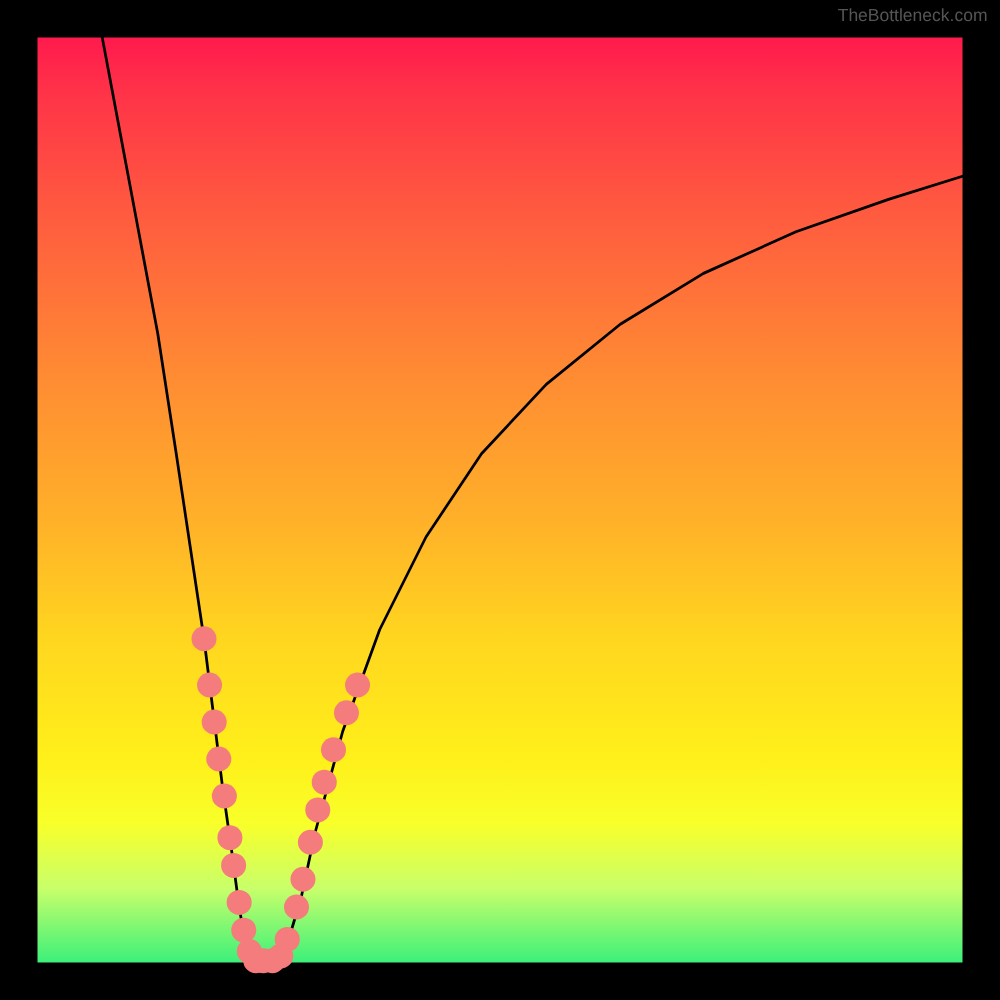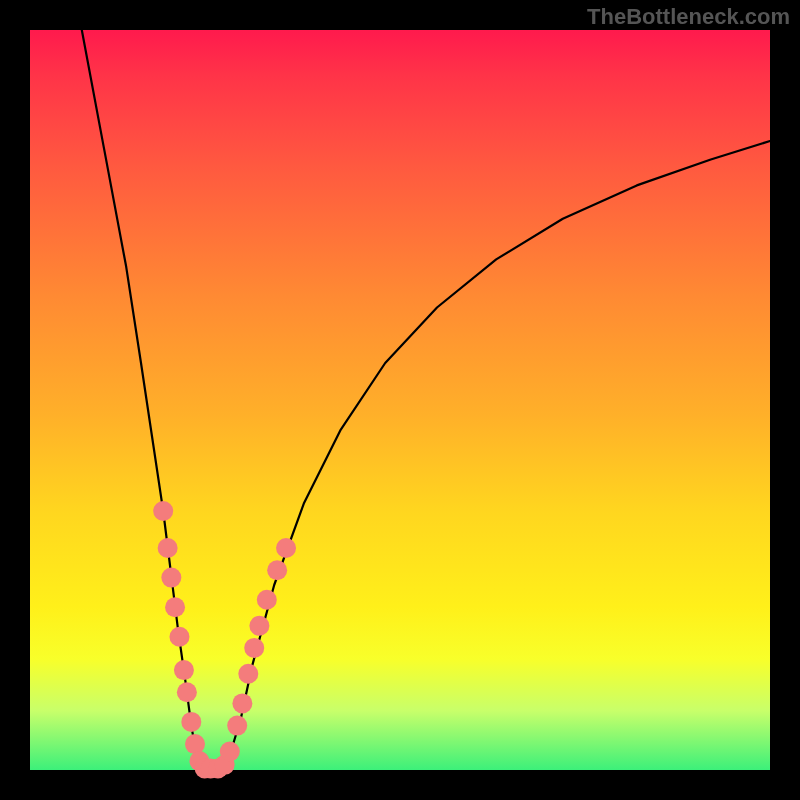--- a/index.html
+++ b/index.html
@@ -43,22 +43,22 @@
     top: 0;
     width: 100%;
     height: 100%;
     overflow: visible;
   }
   .watermark {
     position: absolute;
     top: 4px;
     right: 10px;
     color: #555;
-    font-size: 22px;
-    font-weight: 700;
+    font-size: 14px;
+    font-weight: 400;
     user-select: none;
   }
 </style>
 </head>
 <body>
 
 <div class="frame">
   <div class="plot-area">
     <svg class="overlay-svg" viewBox="0 0 740 740" preserveAspectRatio="none">
       <path id="curve-path" fill="none" stroke="#000" stroke-width="2.2" stroke-linejoin="round" stroke-linecap="round" d="M 51.80 0.00 L 74.00 118.40 L 96.20 236.80 L 111.00 333.00 L 122.10 407.00 L 133.20 481.00 L 140.60 540.20 L 148.00 599.40 L 155.40 651.20 L 161.32 695.60 L 165.76 721.50 L 169.46 736.30 L 171.68 740.00 L 171.68 740.00 L 177.60 740.00 L 185.00 740.00 L 192.40 740.00 L 192.40 740.00 L 199.80 725.20 L 210.90 688.20 L 222.00 636.40 L 244.20 555.00 L 273.80 473.60 L 310.80 399.60 L 355.20 333.00 L 407.00 277.50 L 466.20 229.40 L 532.80 188.70 L 606.80 155.40 L 680.80 129.50 L 740.00 111.00"></path>

